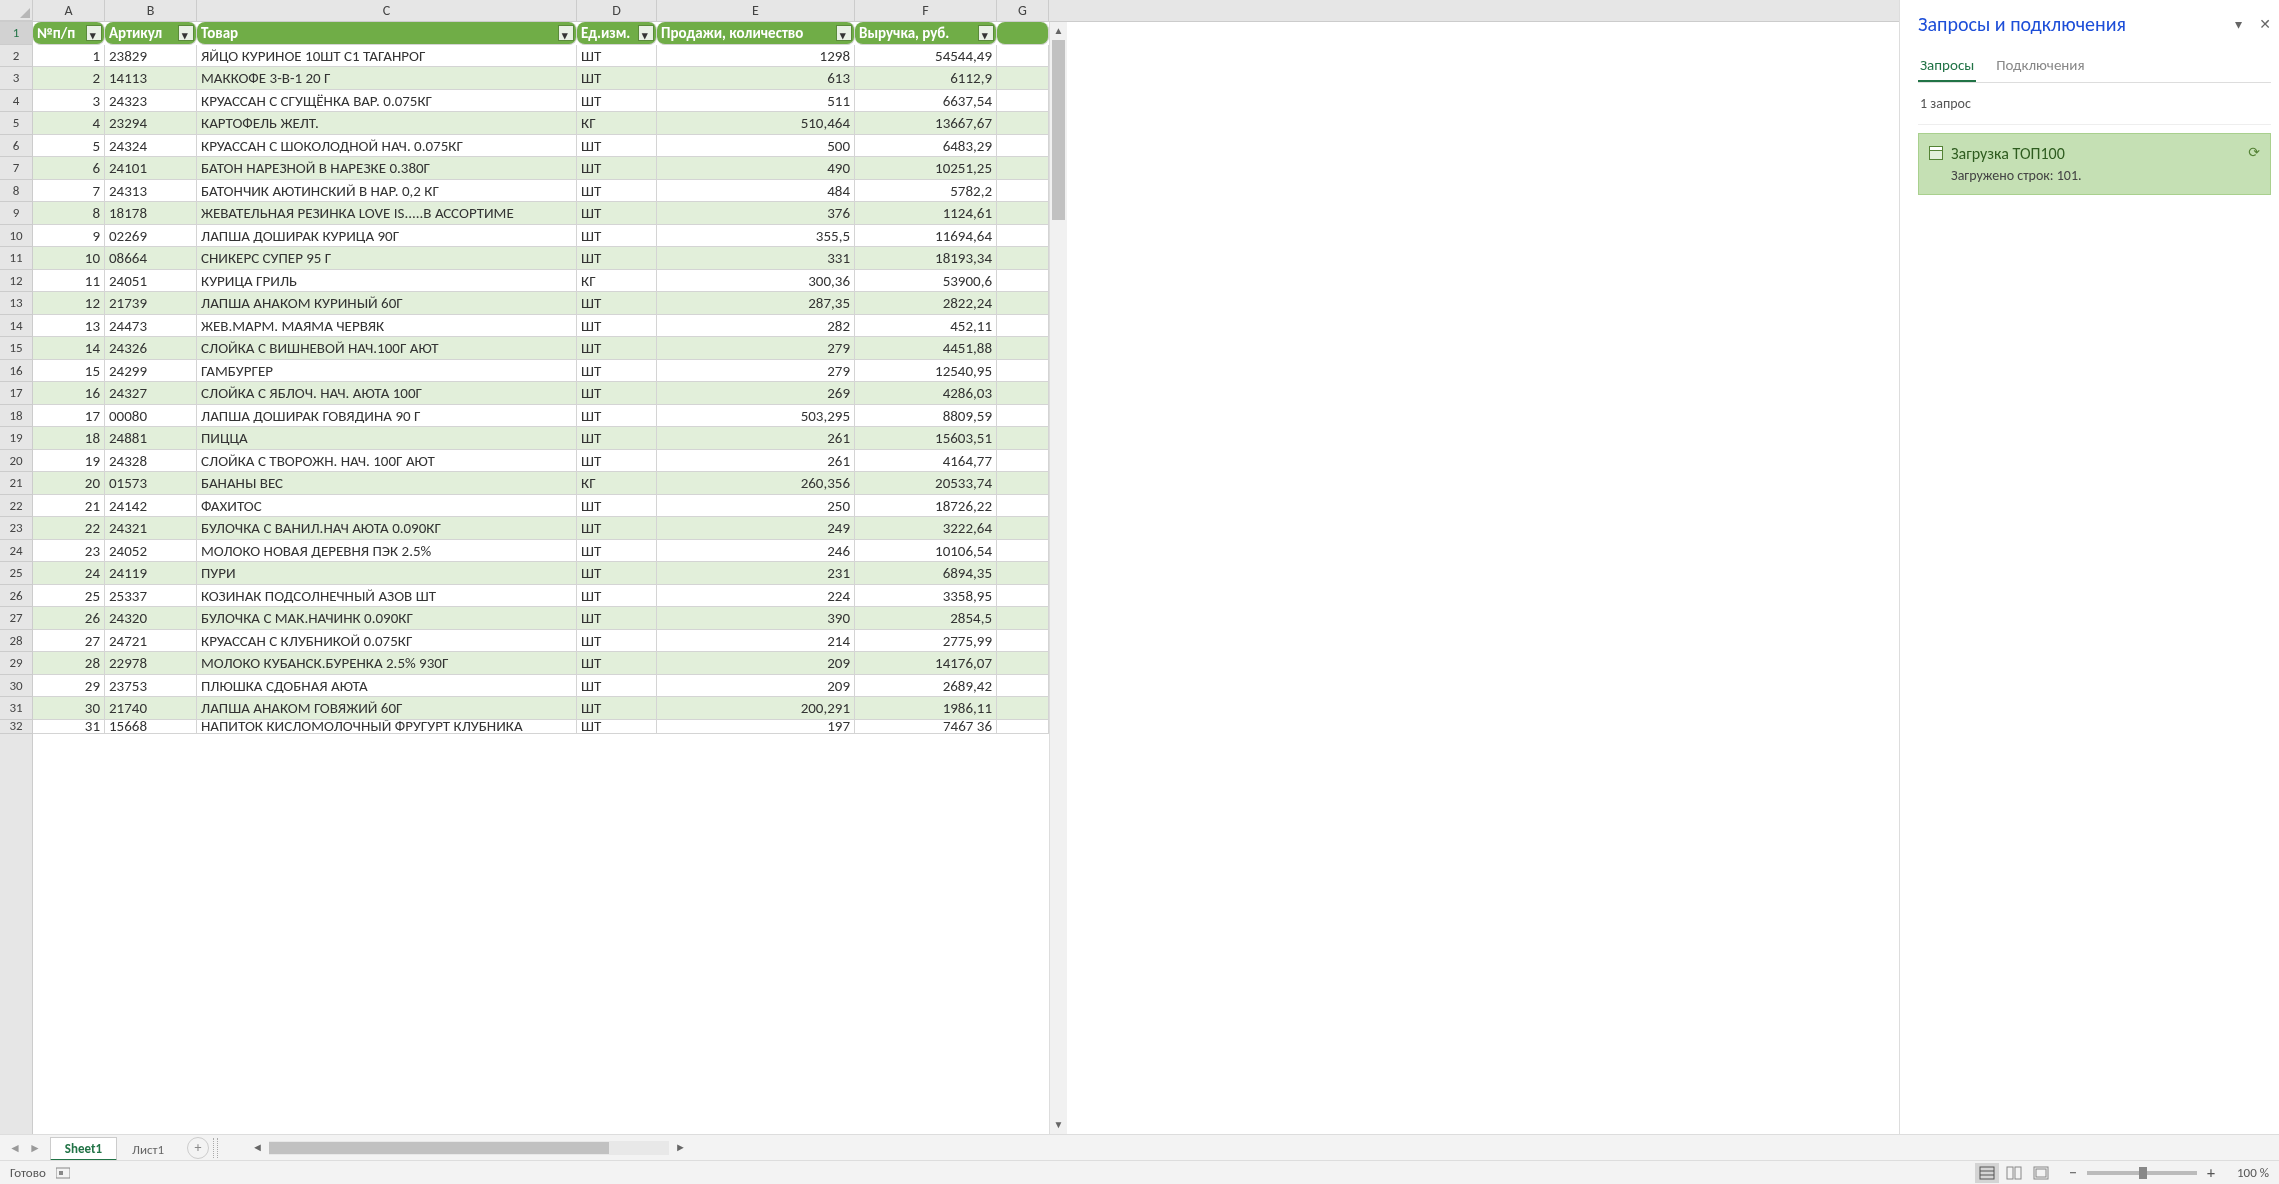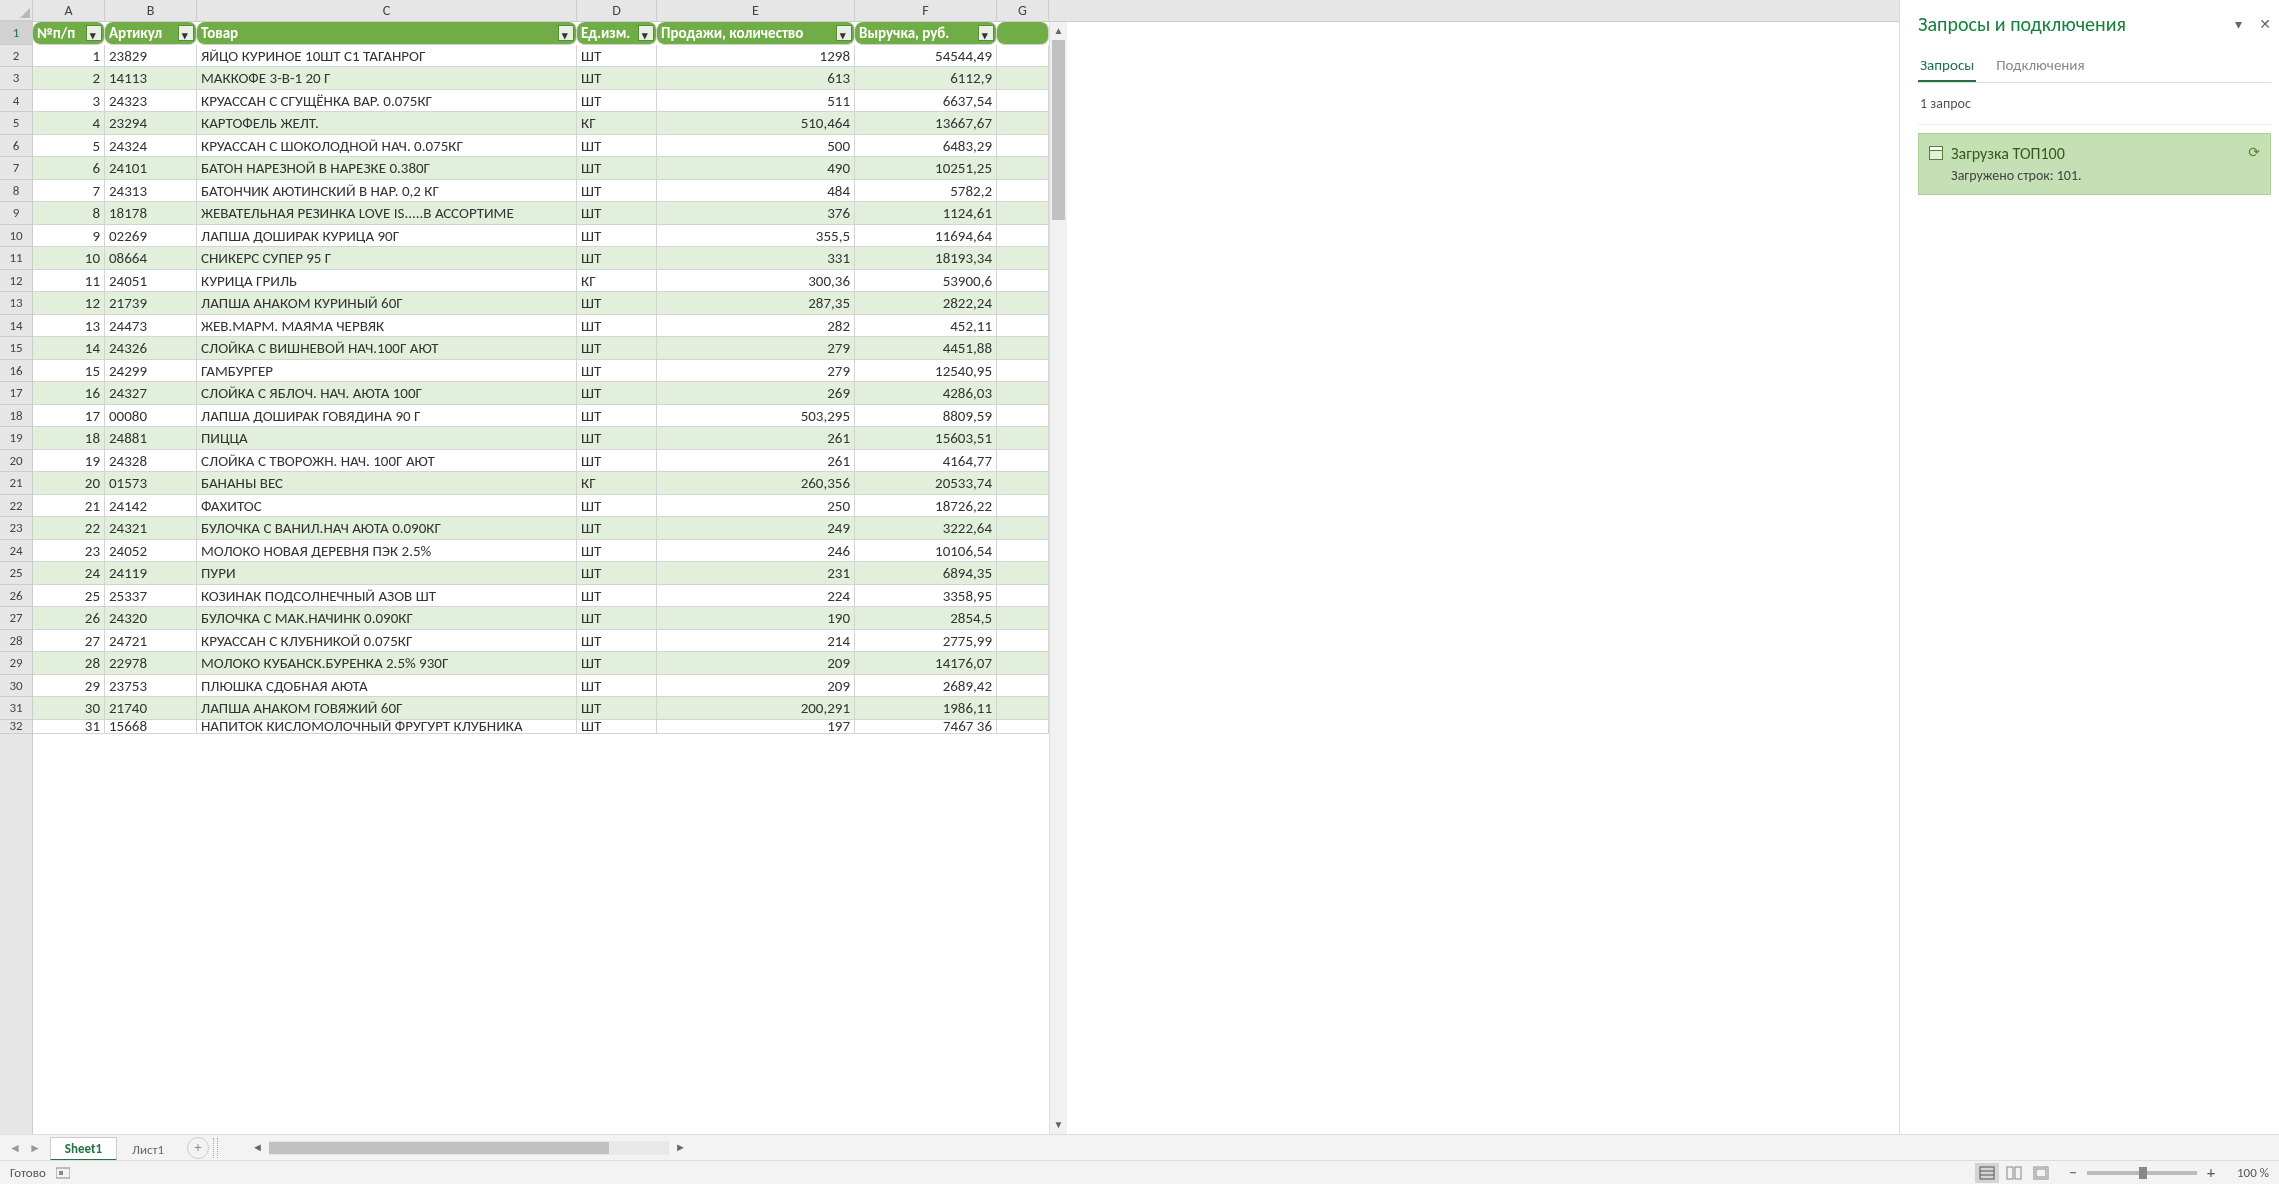--- a/index.html
+++ b/index.html
@@ -32,21 +32,21 @@
   .stripe .cell { background:#e2efda; }
   .partial .cell { height:14px; overflow:hidden; line-height:12px;}
 
   .vscroll { width:18px; background:#f1f1f1; border-left:1px solid #ddd; position:relative; display:flex; flex-direction:column;}
   .vscroll .arrow { height:18px; text-align:center; font-size:10px; color:#666; line-height:18px; cursor:pointer;}
   .vscroll .track { flex:1; position:relative;}
   .vscroll .thumb { position:absolute; left:2px; right:2px; top:0; height:180px; background:#c1c1c1;}
 
   .side-panel { width:380px; border-left:1px solid #ddd; background:#fff; display:flex; flex-direction:column; padding:12px 8px 0 18px;}
   .sp-header { display:flex; align-items:center; justify-content:space-between; padding-bottom:8px;}
-  .sp-title { font-size:20px; color:#15803d; }
+  .sp-title { font-size:20px; color:#1d4ed8; }
   .sp-controls span { color:#666; margin-left:14px; cursor:pointer; font-size:14px;}
   .sp-tabs { display:flex; gap:18px; border-bottom:1px solid #ddd; margin-top:6px;}
   .sp-tab { padding:6px 2px; color:#888; cursor:pointer; font-size:15px;}
   .sp-tab.active { color:#217346; border-bottom:2px solid #217346; }
   .sp-count { padding:12px 2px; color:#555; font-size:14px; border-bottom:1px solid #eee;}
   .query-card { margin-top:8px; background:#c5e0b4; border:1px solid #a9d08e; padding:10px 12px; position:relative;}
   .query-card .qname{ color:#2e5c1f; font-size:16px; margin-left:20px;}
   .query-card .qicon{ position:absolute; left:10px; top:12px; width:14px;height:14px;}
   .query-card .qicon svg{width:14px;height:14px;}
   .query-card .qstatus{ color:#444; font-size:14px; margin-left:20px; margin-top:4px;}
@@ -361,21 +361,21 @@
     <div class="cell D">ШТ</div>
     <div class="cell E">224</div>
     <div class="cell F">3358,95</div>
     <div class="cell G"></div>
   </div>
           <div class="row stripe">
     <div class="cell A">26</div>
     <div class="cell B">24320</div>
     <div class="cell C">БУЛОЧКА С МАК.НАЧИНК 0.090КГ</div>
     <div class="cell D">ШТ</div>
-    <div class="cell E">190</div>
+    <div class="cell E">390</div>
     <div class="cell F">2854,5</div>
     <div class="cell G"></div>
   </div>
           <div class="row ">
     <div class="cell A">27</div>
     <div class="cell B">24721</div>
     <div class="cell C">КРУАССАН С КЛУБНИКОЙ 0.075КГ</div>
     <div class="cell D">ШТ</div>
     <div class="cell E">214</div>
     <div class="cell F">2775,99</div>

